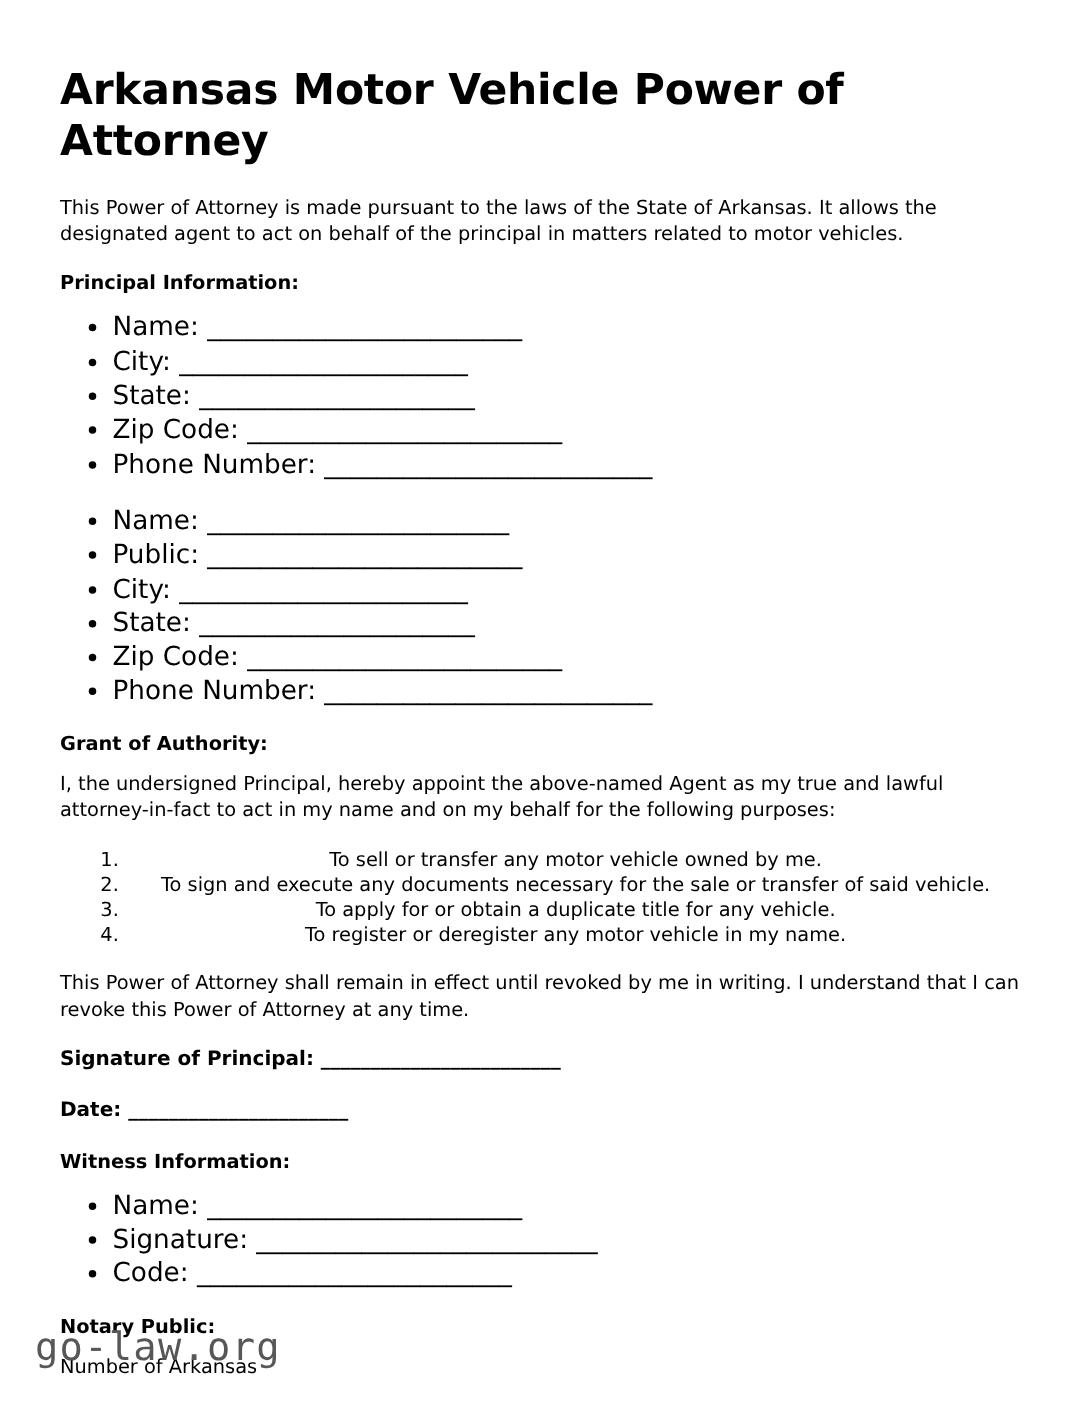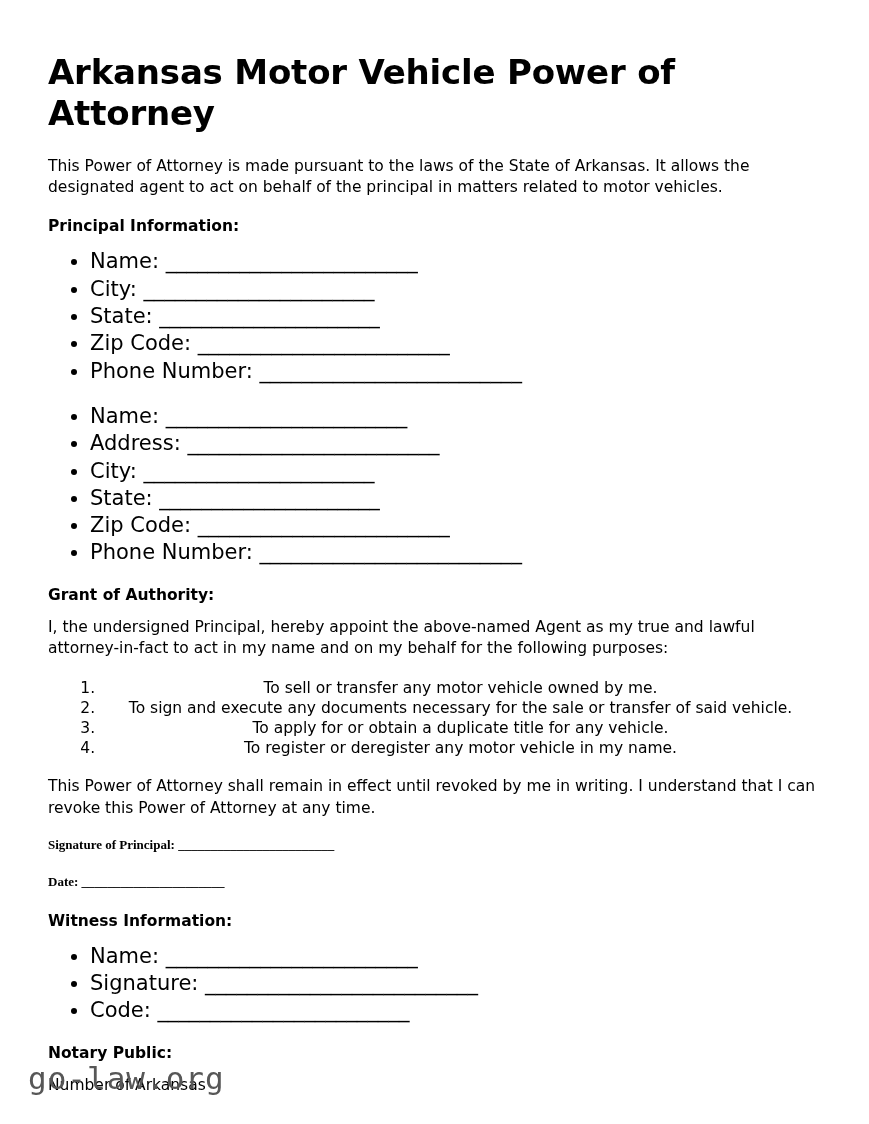--- a/index.html
+++ b/index.html
@@ -70,27 +70,26 @@
   }
   ol.authority-list li {
     font-size: 15.5px;
     line-height: 1.30;
     margin: 0;
     padding: 0;
     color: #000;
     text-align: center;
   }
   .sig-line {
-    font-size: 13px;
+    font-size: 16px;
     font-weight: bold;
     line-height: 1.3;
     margin: 0 0 20px 0;
     color: #000;
     white-space: nowrap;
-    font-family: Liberation Serif, serif;
   }
   .sig-line .blank {
     font-weight: bold;
   }
   .notary-state {
     font-size: 15.5px;
     line-height: 1.38;
     margin: 0;
     color: #000;
   }
@@ -119,21 +118,21 @@
   <ul class="field-list">
     <li>Name: ________________________</li>
     <li>City: ______________________</li>
     <li>State: _____________________</li>
     <li>Zip Code: ________________________</li>
     <li>Phone Number: _________________________</li>
   </ul>
 
   <ul class="field-list">
     <li>Name: _______________________</li>
-    <li>Address: ________________________</li>
+    <li>Public: ________________________</li>
     <li>City: ______________________</li>
     <li>State: _____________________</li>
     <li>Zip Code: ________________________</li>
     <li>Phone Number: _________________________</li>
   </ul>
 
   <h2 class="section-heading">Grant of Authority:</h2>
   <p class="body-text">I, the undersigned Principal, hereby appoint the above-named Agent as my true and lawful attorney-in-fact to act in my name and on my behalf for the following purposes:</p>
   <ol class="authority-list">
     <li>To sell or transfer any motor vehicle owned by me.</li>

